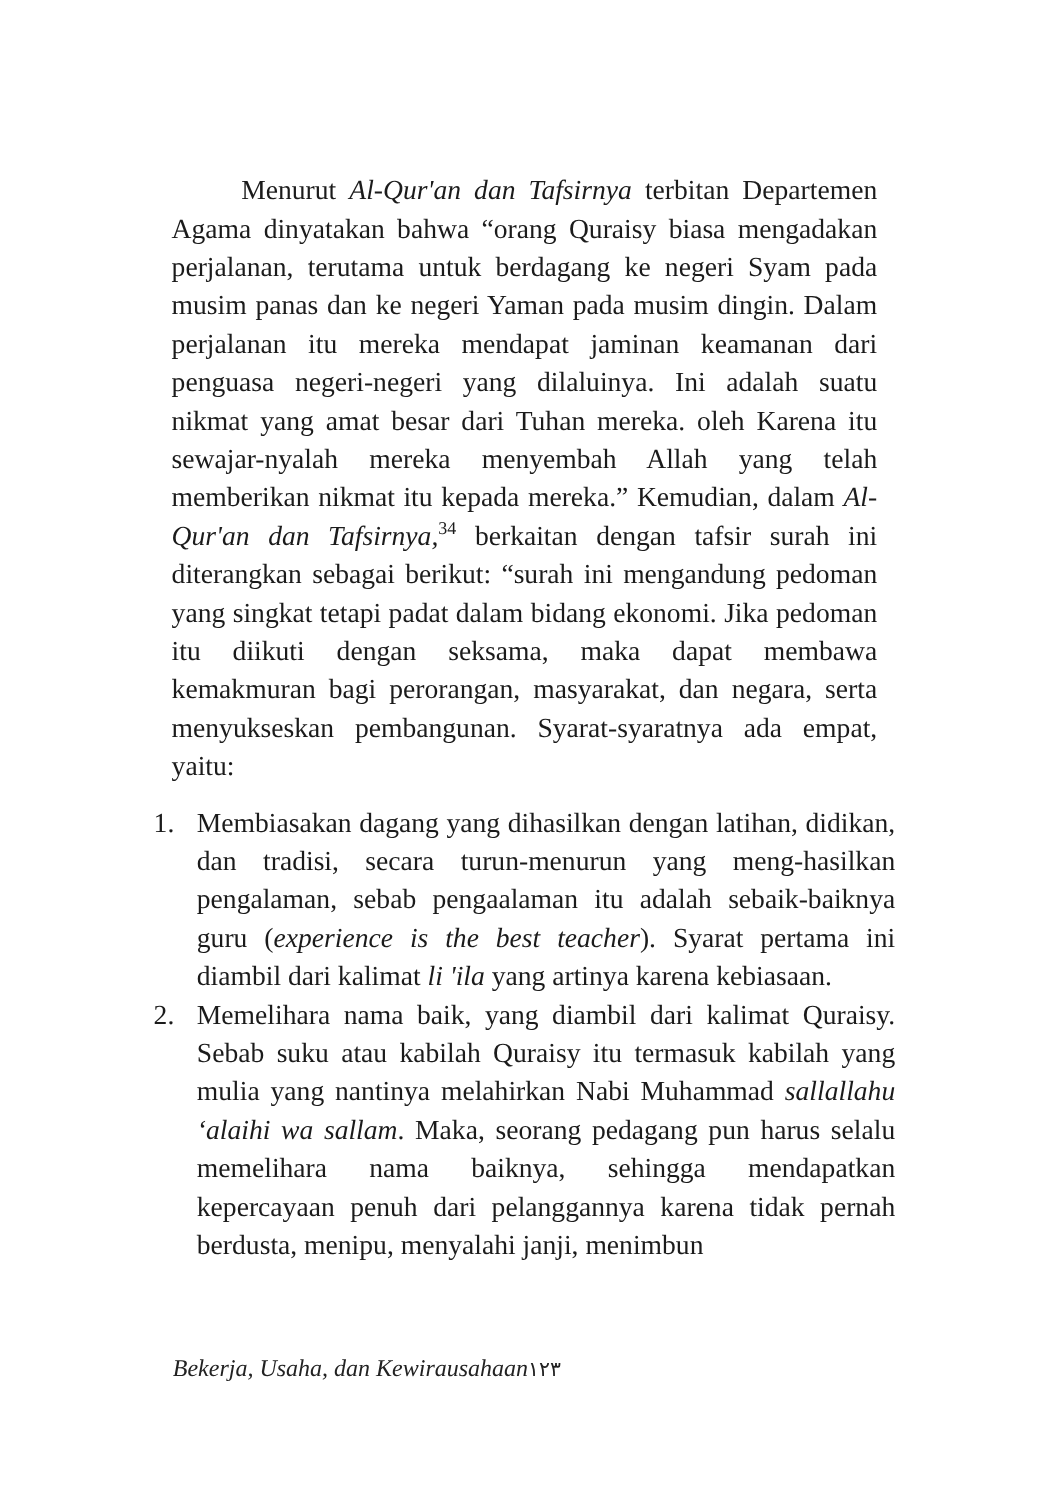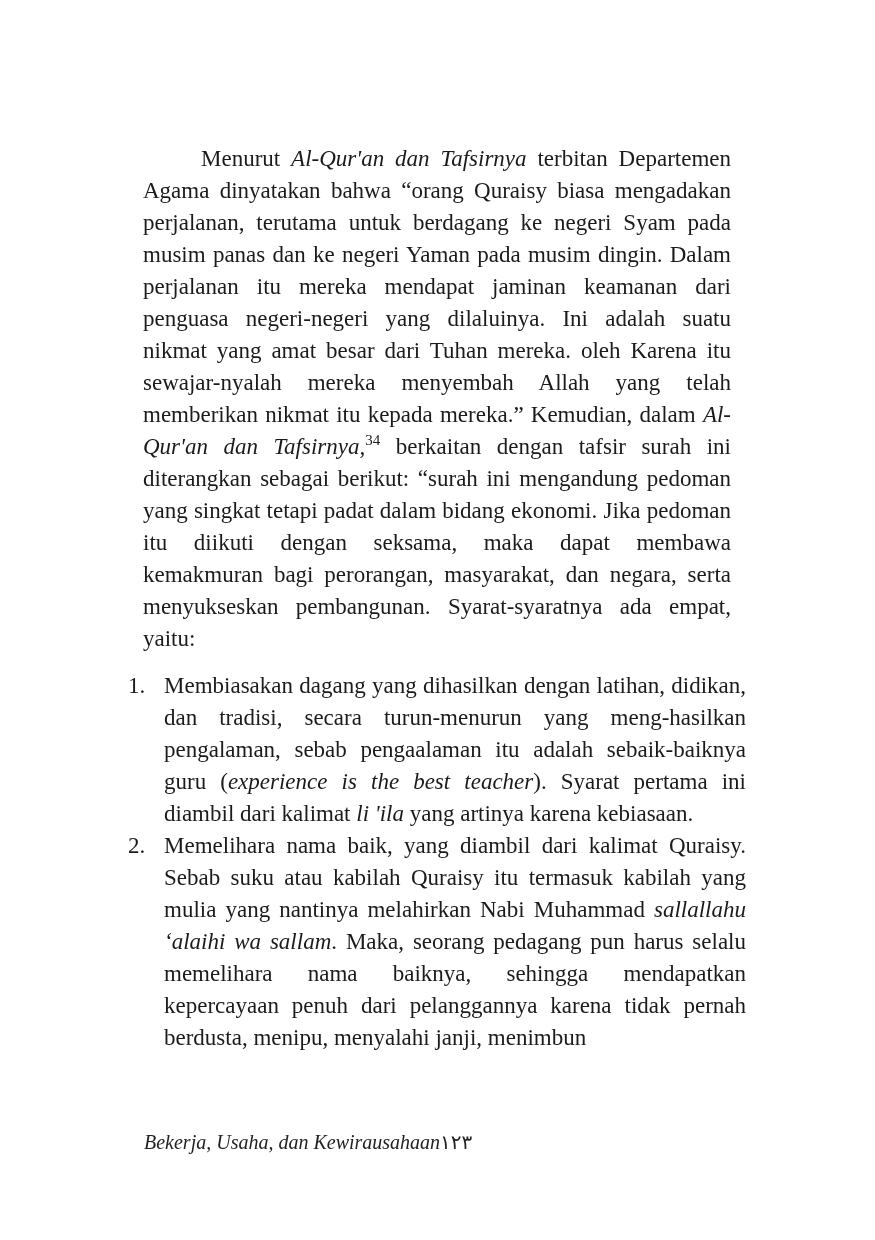--- a/index.html
+++ b/index.html
@@ -69,21 +69,21 @@
     justify-content: flex-start;
     align-items: baseline;
   }
   .footer-title {
     font-style: italic;
     font-size: 20px;
     color: #222222;
   }
   .page-num {
     font-family: "DejaVu Sans", "DejaVu Serif", serif;
-    font-size: 20px;
+    font-size: 17px;
     color: #222222;
   }
 </style>
 </head>
 <body>
 
 <main class="content">
 
 
   <p class="para"><span>Menurut </span><span class="it">Al-Qur'an dan Tafsirnya</span><span> terbitan Departemen Agama dinyatakan bahwa “orang Quraisy biasa mengadakan perjalanan, terutama untuk berdagang ke negeri Syam pada musim panas dan ke negeri Yaman pada musim dingin. Dalam perjalanan itu mereka mendapat jaminan keamanan dari penguasa negeri-negeri yang dilaluinya. Ini adalah suatu nikmat yang amat besar dari Tuhan mereka. oleh Karena itu sewajar-nyalah mereka menyembah Allah yang telah memberikan nikmat itu kepada mereka.” Kemudian, dalam </span><span class="it">Al-Qur'an dan Tafsirnya,</span><sup class="fn">34</sup><span> berkaitan dengan tafsir surah ini diterangkan sebagai berikut: “surah ini mengandung pedoman yang singkat tetapi padat dalam bidang ekonomi. Jika pedoman itu diikuti dengan seksama, maka dapat membawa kemakmuran bagi perorangan, masyarakat, dan negara, serta menyukseskan pembangunan. Syarat-syaratnya ada empat, yaitu:</span></p>

